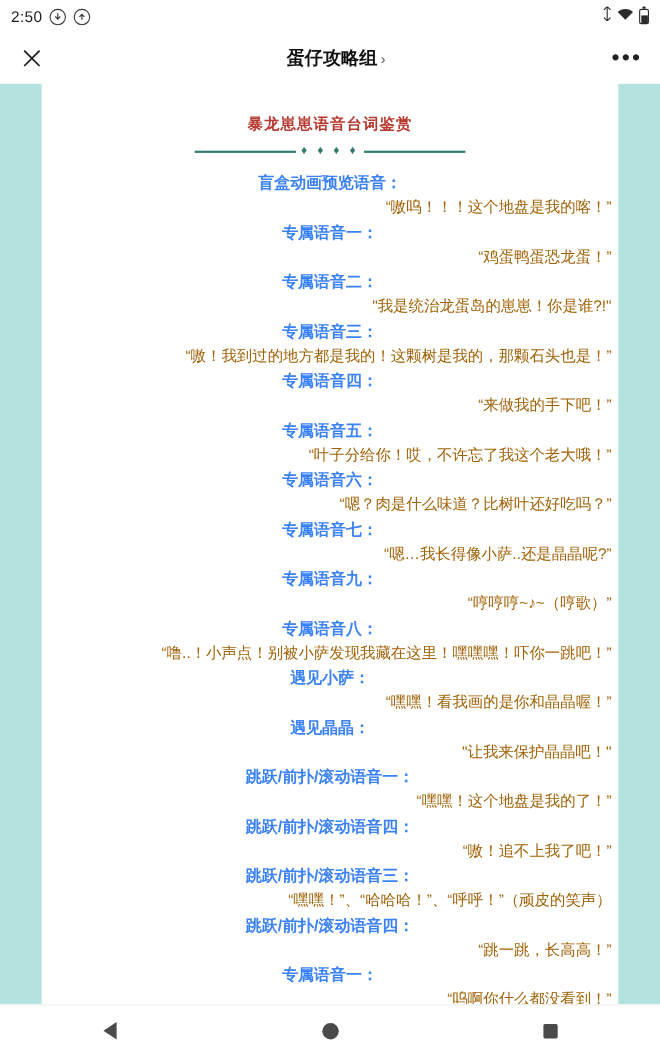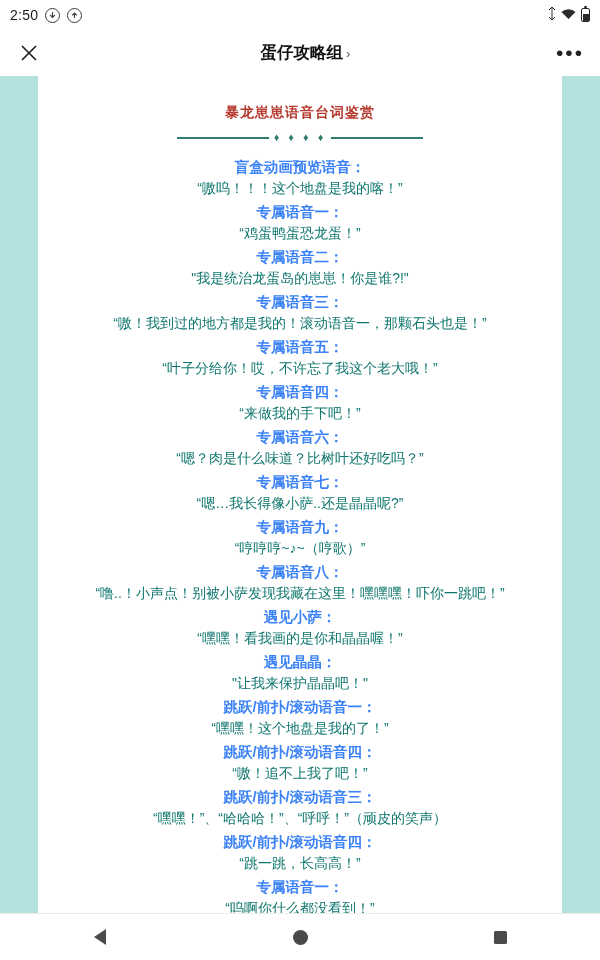--- a/index.html
+++ b/index.html
@@ -189,22 +189,22 @@
   }
   .sec-head {
     text-align: center;
     color: #3b82f6;
     font-weight: bold;
     font-size: 14.5px;
     line-height: 21px;
     margin-top: 3px;
   }
   .sec-line {
-    text-align: center;
-    color: #0f766e;
+    text-align: right;
+    color: #a16207;
     font-size: 14px;
     line-height: 21px;
     margin-bottom: 2px;
     white-space: nowrap;
   }
 
   
   .nav-bar {
     height: 46px;
     flex: 0 0 46px;
@@ -306,29 +306,29 @@
           <div class="section">
             <div class="sec-head">专属语音一：</div>
             <div class="sec-line">“鸡蛋鸭蛋恐龙蛋！”</div>
           </div>
           <div class="section">
             <div class="sec-head">专属语音二：</div>
             <div class="sec-line">"我是统治龙蛋岛的崽崽！你是谁?!"</div>
           </div>
           <div class="section">
             <div class="sec-head">专属语音三：</div>
-            <div class="sec-line">“嗷！我到过的地方都是我的！滚动语音一，那颗石头也是！”</div>
+            <div class="sec-line">“嗷！我到过的地方都是我的！这颗树是我的，那颗石头也是！”</div>
+          </div>
+          <div class="section">
+            <div class="sec-head">专属语音四：</div>
+            <div class="sec-line">“来做我的手下吧！”</div>
           </div>
           <div class="section">
             <div class="sec-head">专属语音五：</div>
             <div class="sec-line">“叶子分给你！哎，不许忘了我这个老大哦！”</div>
-          </div>
-          <div class="section">
-            <div class="sec-head">专属语音四：</div>
-            <div class="sec-line">“来做我的手下吧！”</div>
           </div>
           <div class="section">
             <div class="sec-head">专属语音六：</div>
             <div class="sec-line">“嗯？肉是什么味道？比树叶还好吃吗？”</div>
           </div>
           <div class="section">
             <div class="sec-head">专属语音七：</div>
             <div class="sec-line">“嗯…我长得像小萨..还是晶晶呢?”</div>
           </div>
           <div class="section">

